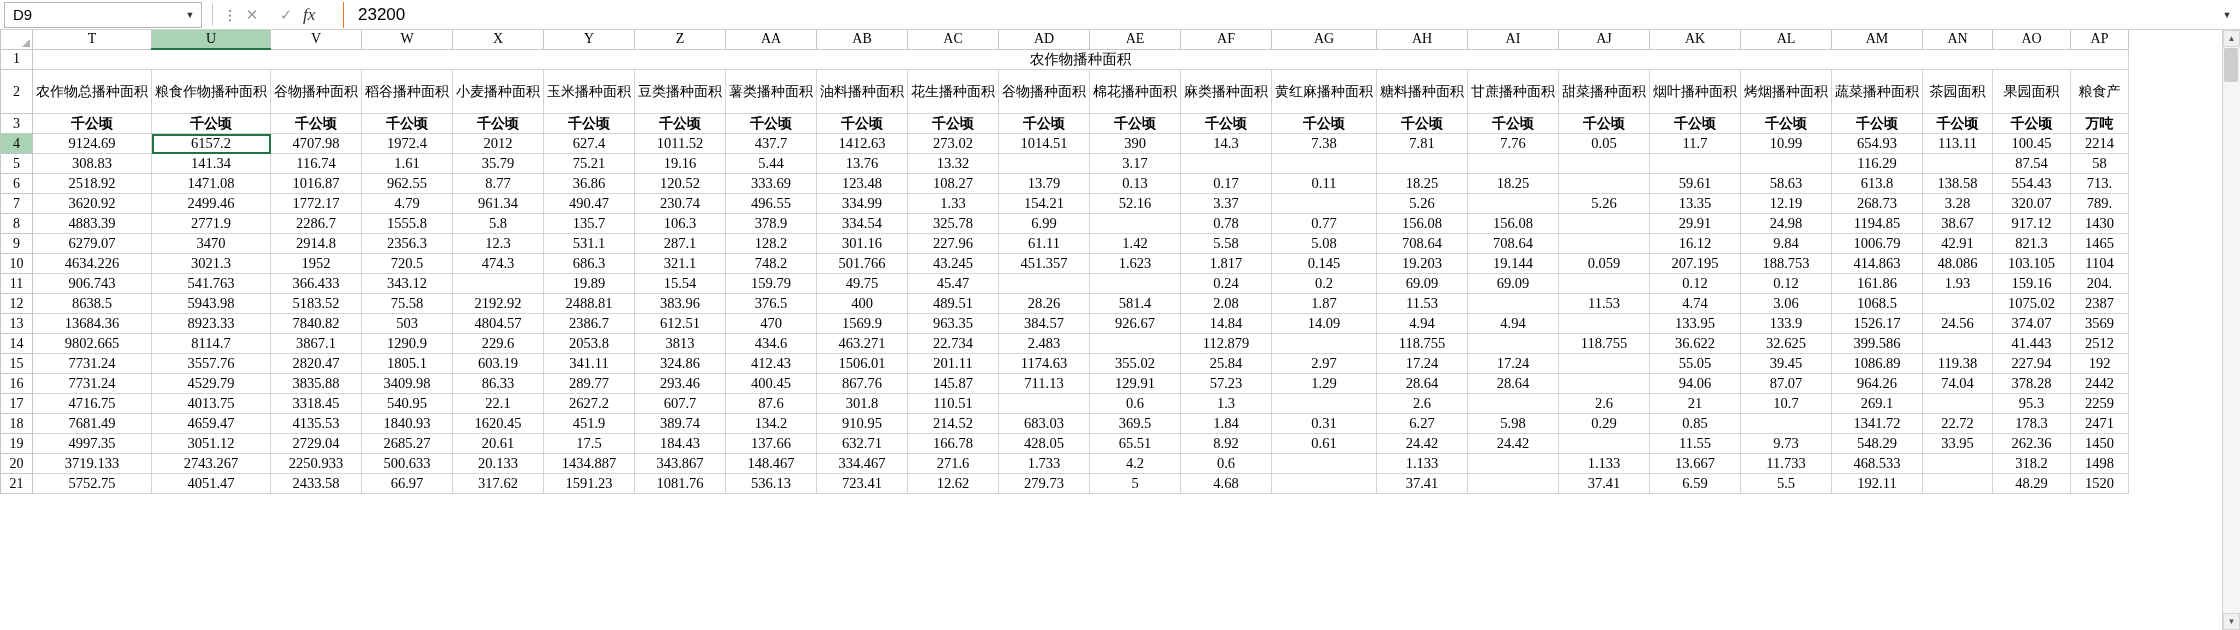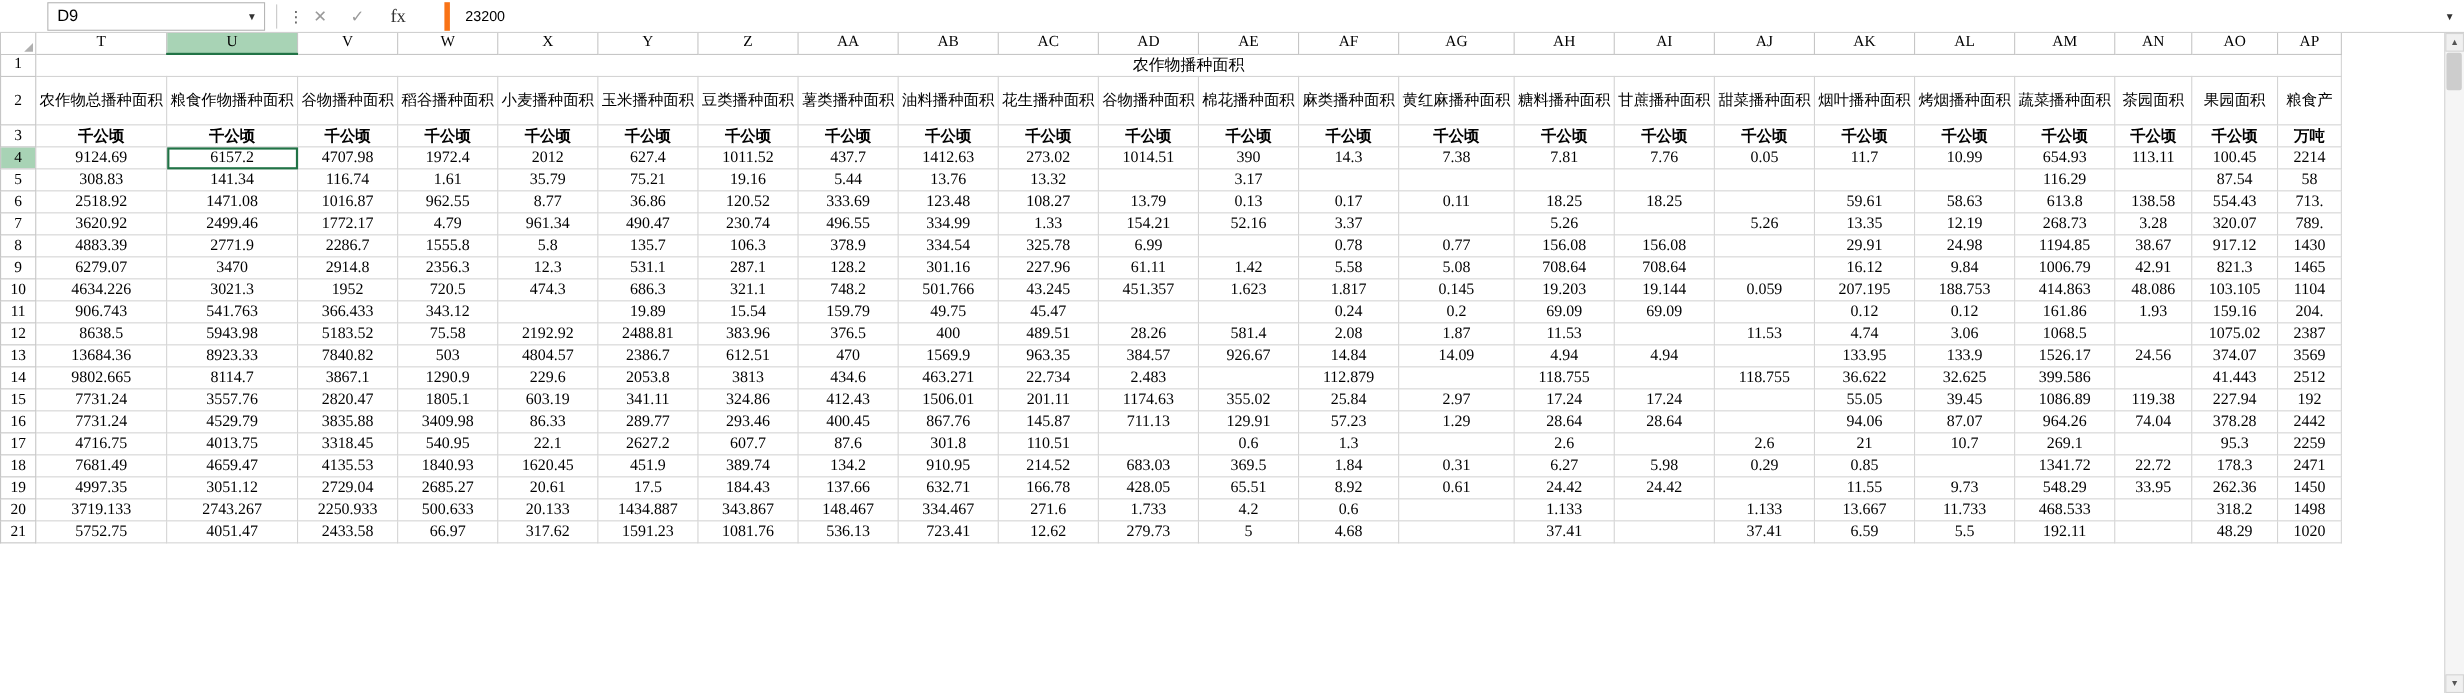--- a/index.html
+++ b/index.html
@@ -17,21 +17,20 @@
   }
 
   
   .formula-row {
     display: flex;
     align-items: center;
     height: 30px;
     border-bottom: 1px solid #d0d0d0;
     background: #ffffff;
     box-sizing: border-box;
-    padding-left: 39px;
   }
   .namebox {
     width: 198px;
     height: 26px;
     margin-left: 4px;
     border: 1px solid #b6b6b6;
     background: #fff;
     display: flex;
     align-items: center;
     box-sizing: border-box;
@@ -66,37 +65,36 @@
   }
   .fb-btn {
     width: 34px;
     text-align: center;
     font-size: 15px;
     color: #9a9a9a;
   }
   .fb-btn.check { color: #9a9a9a; }
   .fb-fx {
     width: 40px;
-    text-align: center;
+    font-style: italic;
     font-family: "Liberation Serif", serif;
     font-size: 17px;
     color: #333;
   }
   .fb-input {
     flex: 1;
-    font-size: 13px;
+    font-size: 17px;
     color: #000;
     padding-left: 14px;
-    border-left: 5px solid #f97316;
+    border-left: 1px solid #f97316;
     height: 26px;
     line-height: 26px;
     box-sizing: border-box;
     overflow: hidden;
     white-space: nowrap;
-    margin-left: 22px;
   }
   .fb-expand {
     width: 26px;
     text-align: center;
     font-size: 9px;
     color: #333;
   }
 
   
   .grid-wrap {
@@ -811,21 +809,21 @@
             <td>4.68</td>
             <td></td>
             <td>37.41</td>
             <td></td>
             <td>37.41</td>
             <td>6.59</td>
             <td>5.5</td>
             <td>192.11</td>
             <td></td>
             <td>48.29</td>
-            <td>1020</td>
+            <td>1520</td>
           </tr>
         </tbody>
     </table>
 
     <div class="vscroll">
       <div class="arrow up">▲</div>
       <div class="thumb"></div>
       <div class="arrow down">▼</div>
     </div>
   </div>

